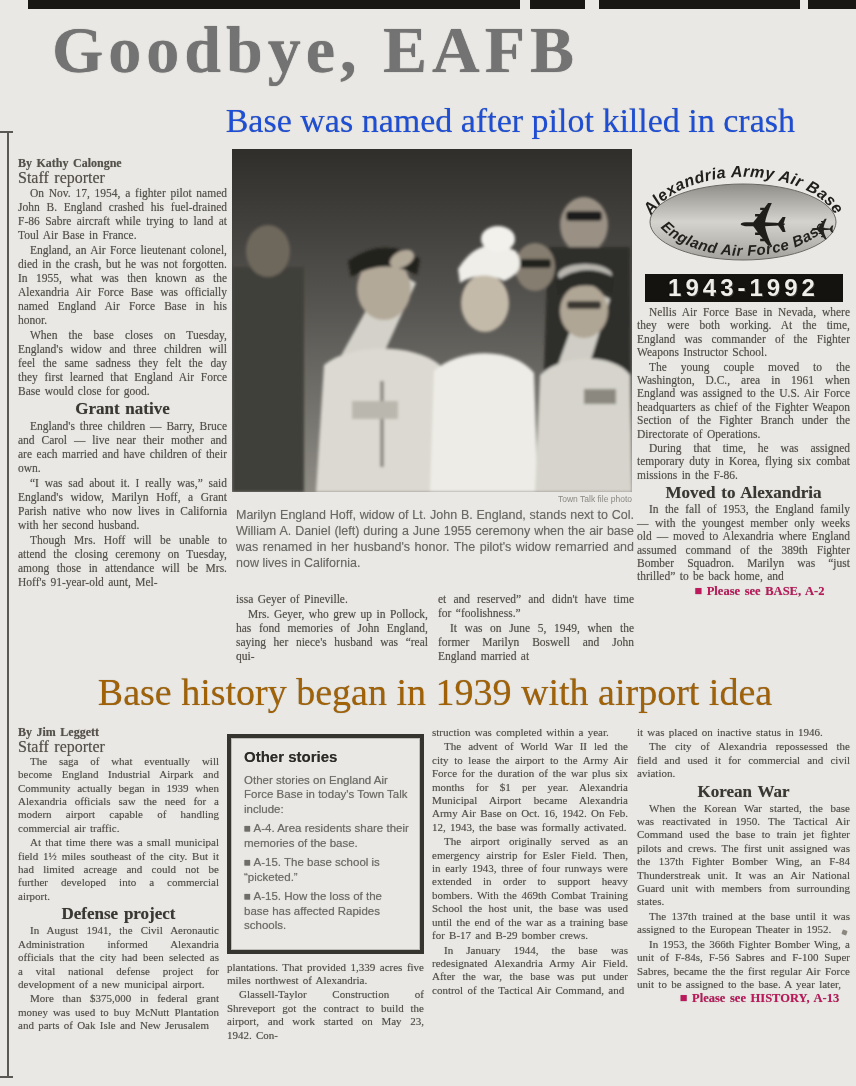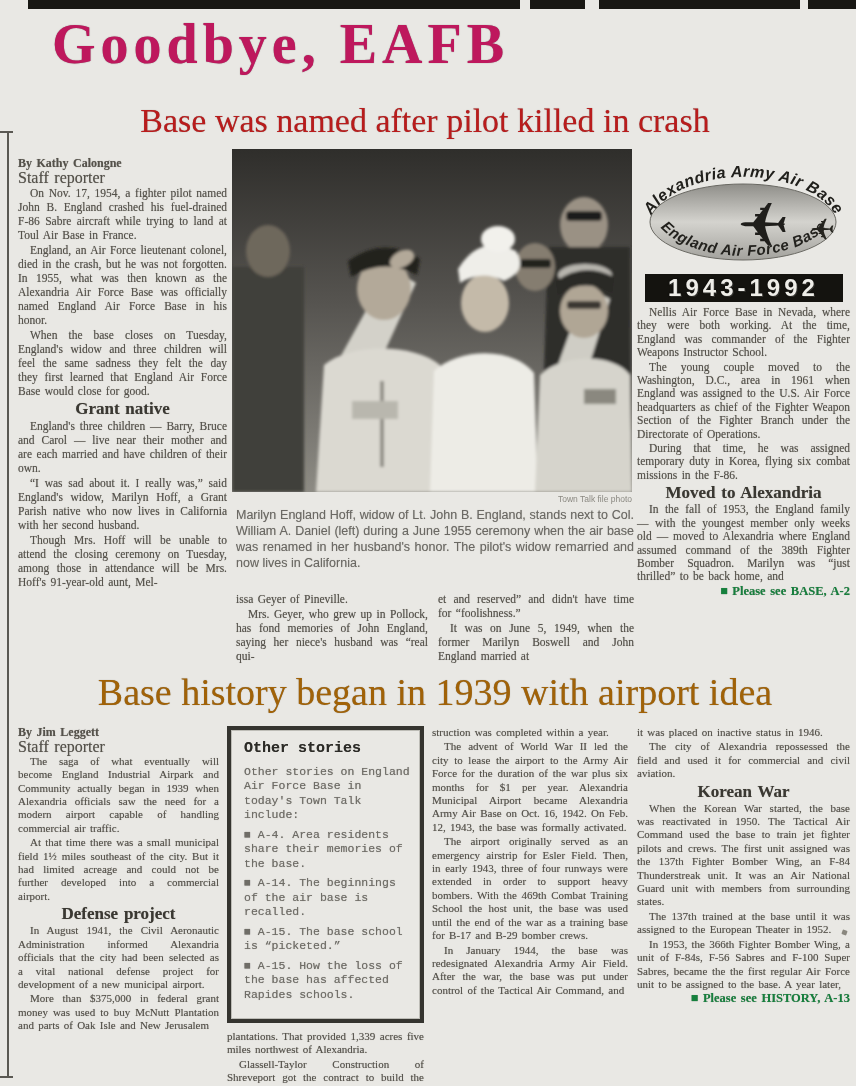--- a/index.html
+++ b/index.html
@@ -12,27 +12,27 @@
   
   .topbar{position:absolute; left:28px; top:0; width:828px; height:9px; background:#181713;}
   .topbar .notch{position:absolute; top:0; height:9px; background:#e9e8e4;}
   .rule-v{position:absolute; background:#5a5852;}
   .rule-h{position:absolute; background:#5a5852;}
   .speck{position:absolute; width:5px; height:5px; background:#8a887f; border-radius:1px; transform:rotate(20deg);}
 
   
   .headline1{
     position:absolute; left:52px; top:12px; width:760px;
-    font-size:56px; font-weight:bold; letter-spacing:5px; color:#be185d;
+    font-size:66px; font-weight:bold; letter-spacing:5px; color:#737373;
     text-shadow:0 0 1px rgba(40,38,34,.55);
     white-space:nowrap;
   }
   .subheadline1{
-    position:absolute; left:55px; top:102px; width:740px; text-align:center;
-    font-size:34px; color:#b91c1c; text-shadow:0 0 .8px rgba(50,48,44,.5);
+    position:absolute; left:55px; top:102px; width:740px; text-align:right;
+    font-size:34px; color:#1d4ed8; text-shadow:0 0 .8px rgba(50,48,44,.5);
     white-space:nowrap;
   }
   .headline2{
     position:absolute; left:45px; top:670px; width:780px; text-align:center;
     font-size:38px; color:#a16207; text-shadow:0 0 .8px rgba(50,48,44,.5);
     white-space:nowrap;
   }
 
   
   .col{
@@ -42,22 +42,22 @@
   }
   .col p{margin:0 0 1px 0; text-indent:12px;}
   .col p.noindent{text-indent:0;}
   .byline{font-weight:bold; font-size:12px; text-indent:0 !important; margin:0;}
   .byrole{font-size:16px; text-indent:0 !important; margin:0 0 3px 0;}
   .subhead{
     font-weight:bold; font-size:17px; line-height:19px; color:#3a3832;
     text-indent:0 !important; margin:5px 0 2px 0; text-align:center;
   }
   .jumpline{
-    font-weight:bold; font-size:12.5px; color:#15803d;
-    text-indent:0 !important; margin-top:10px; text-align:right;padding-left:32px;
+    font-weight:bold; font-size:12.5px; color:#be185d;
+    text-indent:0 !important; margin-top:10px; text-align:center;padding-left:32px;
   }
 
   
   .photo{position:absolute; left:232px; top:149px; width:400px; height:343px;}
   .photo svg{display:block; width:100%; height:100%;}
   .credit{
     position:absolute; left:430px; top:494px; width:202px; text-align:right;
     font-family:"Liberation Sans", sans-serif; font-size:8.5px; color:#8b8982;
   }
   .caption{
@@ -80,22 +80,22 @@
   .rightcol1 .coltext{
     text-align:justify; font-size:11.5px; line-height:13.4px; word-spacing:1.5px;
     color:#55524b; text-shadow:0 0 .7px rgba(90,87,80,.6); 
   }
   .rightcol1 .coltext p{margin:0 0 1px 0; text-indent:12px;}
 
   
   .other-box{
     border:4px solid #35342f; background:#e9e8e4;
     padding:12px 10px 12px 13px; margin-bottom:7px;
-    font-family:Liberation Mono, monospace; color:#6f6d67;
-    text-align:left; box-shadow:0 0 0 1px #bdbcb6 inset;
+    font-family:Liberation Sans, sans-serif; color:#6f6d67;
+    text-align:left; box-shadow:0 0 0 1px #bdbcb6 inset;margin-top:8px;
   }
   .other-box .ob-title{
     font-weight:bold; font-size:15px; color:#2c2b27; margin:0 0 8px 0;
     text-indent:0; text-shadow:0 0 .6px rgba(44,43,39,.6);
   }
   .other-box p{
     font-size:11.5px; line-height:14.5px; margin:0 0 5px 0; text-indent:0;
     text-align:left; word-spacing:0;
   }
 </style>
@@ -231,21 +231,20 @@
     <p class="subhead">Defense project</p>
     <p>In August 1941, the Civil Aeronautic Administration informed Alexandria officials that the city had been selected as a vital national defense project for development of a new municipal airport.</p>
     <p>More than $375,000 in federal grant money was used to buy McNutt Plantation and parts of Oak Isle and New Jerusalem</p>
   </div>
 
   <div class="col" style="left:227px;top:726px;width:197px;height:360px;font-size:11px;line-height:13.4px;">
     <div class="other-box">
       <p class="ob-title">Other stories</p>
       <p>Other stories on England Air Force Base in today's Town Talk include:</p>
       <p>■  A-4. Area residents share their memories of the base.</p>
-      <p>■  A-14. The beginnings of the air base is recalled.</p>
       <p>■  A-15. The base school is “picketed.”</p>
       <p>■  A-15. How the loss of the base has affected Rapides schools.</p>
     </div>
     <p class="noindent">plantations. That provided 1,339 acres five miles northwest of Alexandria.</p>
     <p>Glassell-Taylor Construction of Shreveport got the contract to build the airport, and work started on May 23, 1942. Con-</p>
   </div>
 
   <div class="col" style="left:432px;top:726px;width:196px;height:360px;font-size:11px;line-height:13.4px;">
     <p class="noindent">struction was completed within a year.</p>
     <p>The advent of World War II led the city to lease the airport to the Army Air Force for the duration of the war plus six months for $1 per year. Alexandria Municipal Airport became Alexandria Army Air Base on Oct. 16, 1942. On Feb. 12, 1943, the base was formally activated.</p>

